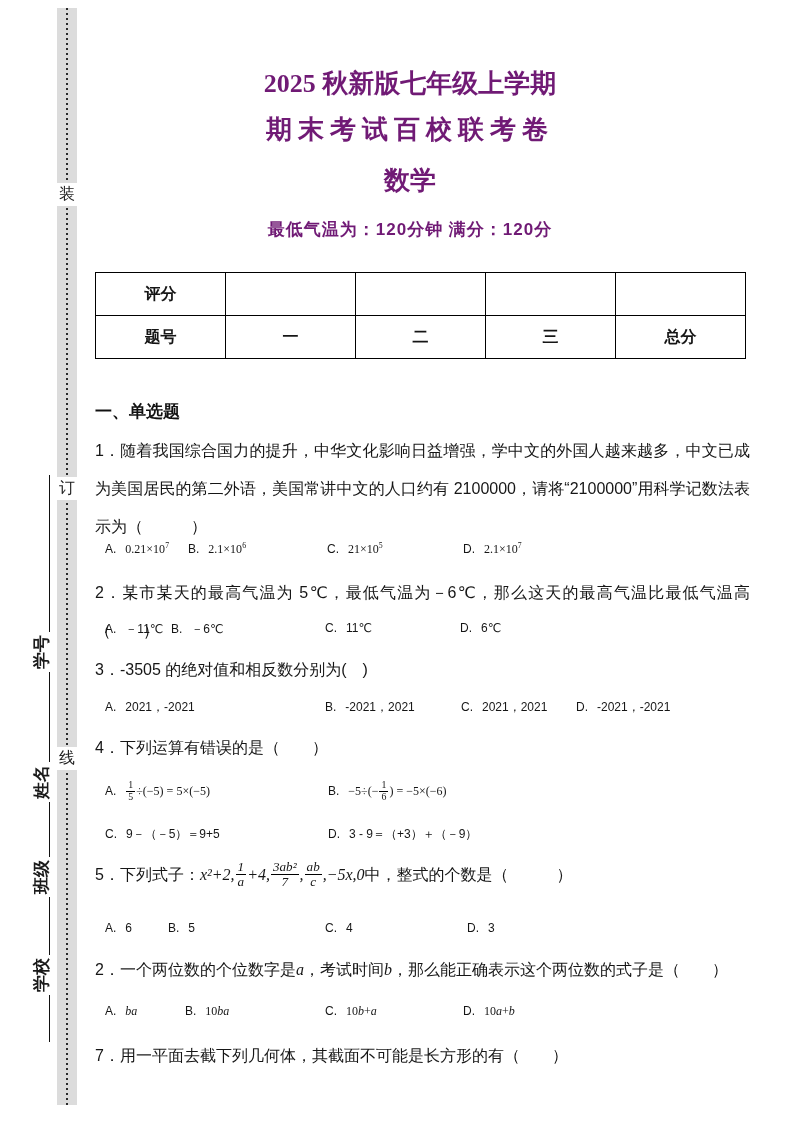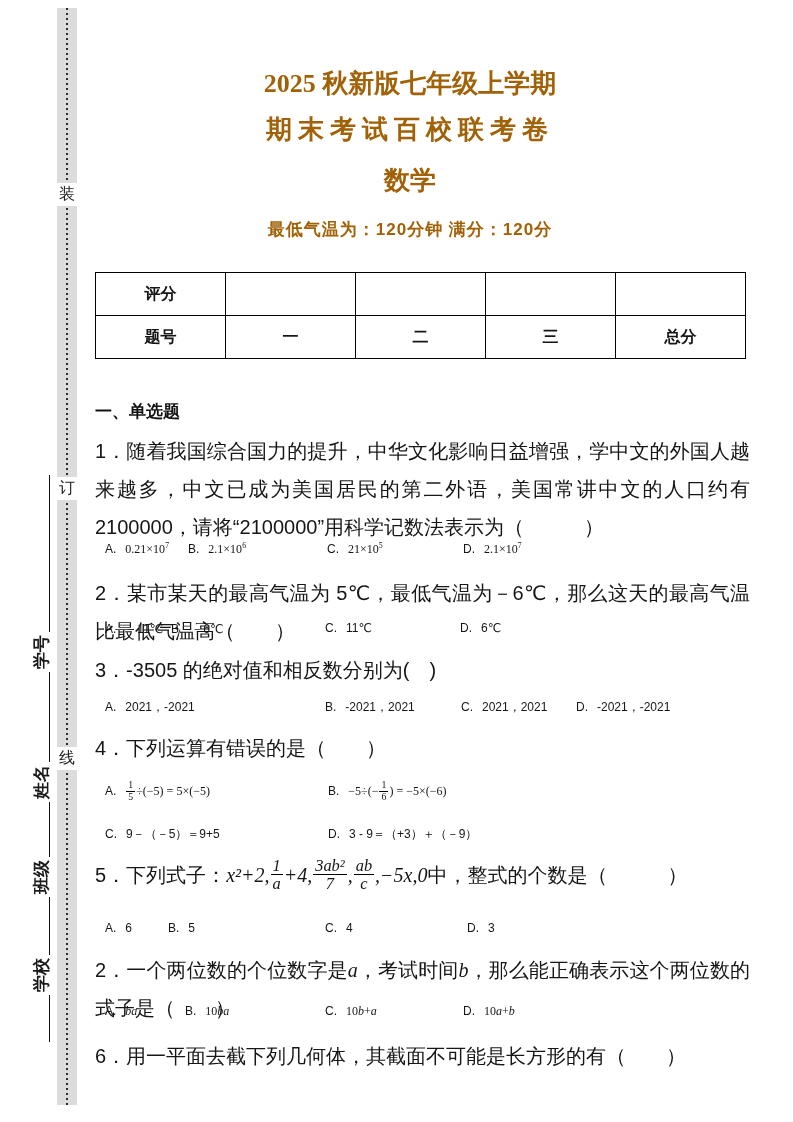--- a/index.html
+++ b/index.html
@@ -17,36 +17,36 @@
 
   
   .side-info { position:absolute; left:22px; top:1042px; width:586px; height:28px;
                transform:rotate(-90deg); transform-origin:0 0;
                display:flex; align-items:flex-end; white-space:nowrap; }
   .side-info .lbl { font-size:17px; font-weight:bold; color:#1a1a1a; line-height:1; margin:0 3px; }
   .side-info .blank { display:inline-block; height:14px; border-bottom:1.5px solid #111; }
 
   
   .ctitle { position:absolute; left:85px; width:650px; text-align:center;
-            font-family:"Liberation Serif","DejaVu Serif",serif; font-weight:bold; color:#a16207; }
+            font-family:"Liberation Serif","DejaVu Serif",serif; font-weight:bold; color:#701a75; }
   .t1 { top:66px;  font-size:26px; line-height:36px; }
   .t2 { top:112px; font-size:26px; line-height:36px; letter-spacing:6px; }
   .t3 { top:163px; font-size:26px; line-height:36px; }
   .exam-info { top:215px; font-size:17px; line-height:30px; letter-spacing:1px;
                font-family:"Liberation Sans","DejaVu Sans",sans-serif; }
 
   
   .score-table { position:absolute; left:95px; top:272px; width:651px; border-collapse:collapse; }
   .score-table td { border:1.6px solid #000; height:43px; width:20%; text-align:center;
                     vertical-align:middle; font-size:16px; }
   .score-table td.th { font-weight:bold; font-family:"Liberation Serif","DejaVu Serif",serif; }
 
   
   .sec-head { position:absolute; left:95px; top:400px; font-size:17px; font-weight:bold; color:#111; }
-  .stem { position:absolute; left:95px; width:655px; font-size:20px; line-height:38px;
+  .stem { position:absolute; left:95px; width:655px; font-size:16px; line-height:38px;
           text-align:justify; color:#161616; }
   .optrow { position:absolute; left:95px; width:655px; height:26px; font-size:12px; }
   .opt { position:absolute; top:0; white-space:nowrap; }
   .opt-tall { height:54px; }
   .opt-tall .opt { top:12px; }
   .olab { display:inline-block; margin-right:9px; }
   .math   { font-family:"Liberation Serif","DejaVu Serif",serif; font-style:italic; }
   .mathrm { font-family:"Liberation Serif","DejaVu Serif",serif; font-style:normal; }
   sup { font-size:0.65em; }
   .frac { display:inline-block; vertical-align:-0.45em; text-align:center; line-height:1.08;
@@ -151,15 +151,15 @@
   <p class="stem" style="top:951px">
     <span>2．一个两位数的个位数字是</span><span class="math">a</span><span>，考试时间</span><span class="math">b</span><span>，那么能正确表示这个两位数的式子是（　　）</span>
   </p>
   <div class="optrow" style="top:1004px">
     <span class="opt" style="left:10px"><span class="olab">A.</span><span><span class="mathrm"></span><span class="math">ba</span><span class="mathrm"></span><span class="math"></span></span></span>
     <span class="opt" style="left:90px"><span class="olab">B.</span><span><span class="mathrm">10</span><span class="math">ba</span><span class="mathrm"></span><span class="math"></span></span></span>
     <span class="opt" style="left:230px"><span class="olab">C.</span><span><span class="mathrm">10</span><span class="math">b</span><span class="mathrm">+</span><span class="math">a</span></span></span>
     <span class="opt" style="left:368px"><span class="olab">D.</span><span><span class="mathrm">10</span><span class="math">a</span><span class="mathrm">+</span><span class="math">b</span></span></span>
   </div>
 
-  <p class="stem" style="top:1037px">6．用一平面去截下列几何体，其截面不可能是长方形的有（　　）</p>
+  <p class="stem" style="top:1037px">7．用一平面去截下列几何体，其截面不可能是长方形的有（　　）</p>
 
 </div>
 
 </body></html>

